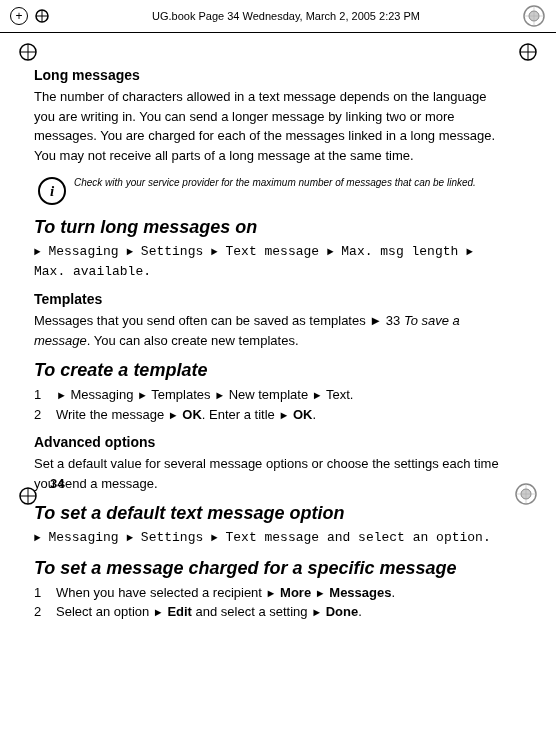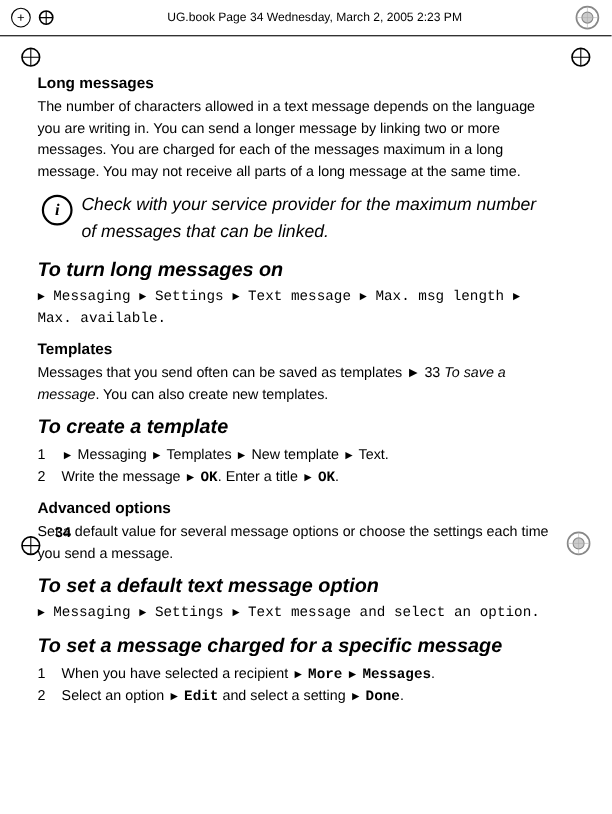--- a/index.html
+++ b/index.html
@@ -106,21 +106,21 @@
       align-items: center;
       justify-content: center;
       font-size: 15px;
       font-family: serif;
       font-style: italic;
       font-weight: bold;
       margin-top: 2px;
     }
 
     .note-text {
-      font-size: 16px;
+      font-size: 10px;
       font-style: italic;
       line-height: 1.5;
       font-family: Arial, sans-serif;
     }
 
     
     .sub-heading-italic {
       font-weight: bold;
       font-style: italic;
       font-size: 18px;
@@ -149,21 +149,20 @@
       font-family: Arial, sans-serif;
     }
 
     .step-num {
       min-width: 16px;
     }
 
     
     .bold {
       font-weight: bold;
-      font-family: Liberation Mono, monospace;
     }
 
     
     .footer {
       position: absolute;
       bottom: 33px;
       left: 50px;
       font-size: 13px;
       font-weight: bold;
       font-family: Arial, sans-serif;
@@ -210,21 +209,21 @@
     <svg width="20" height="20">
       <circle cx="10" cy="10" r="8" fill="none" stroke="#000" stroke-width="1.5"></circle>
       <line x1="10" y1="2" x2="10" y2="18" stroke="#000" stroke-width="1"></line>
       <line x1="2" y1="10" x2="18" y2="10" stroke="#000" stroke-width="1"></line>
     </svg>
   </div>
 
   <div class="content" style="padding-top: 34px;">
 
     <div class="section-heading">Long messages</div>
-    <div class="body-text">The number of characters allowed in a text message depends on the language you are writing in. You can send a longer message by linking two or more messages. You are charged for each of the messages maximum in a long message. You may not receive all parts of a long message at the same time.</div>
+    <div class="body-text">The number of characters allowed in a text message depends on the language you are writing in. You can send a longer message by linking two or more messages. You are charged for each of the messages linked in a long message. You may not receive all parts of a long message at the same time.</div>
 
     <div class="note-block">
       <div class="note-icon">i</div>
       <div class="note-text">Check with your service provider for the maximum number of messages that can be linked.</div>
     </div>
 
     <div class="sub-heading-italic">To turn long messages on</div>
     <div class="nav-path">
       <span class="arrow-symbol">►</span> Messaging <span class="arrow-symbol">►</span> Settings <span class="arrow-symbol">►</span> Text message <span class="arrow-symbol">►</span> Max. msg length <span class="arrow-symbol">►</span><br>Max. available.
     </div>

